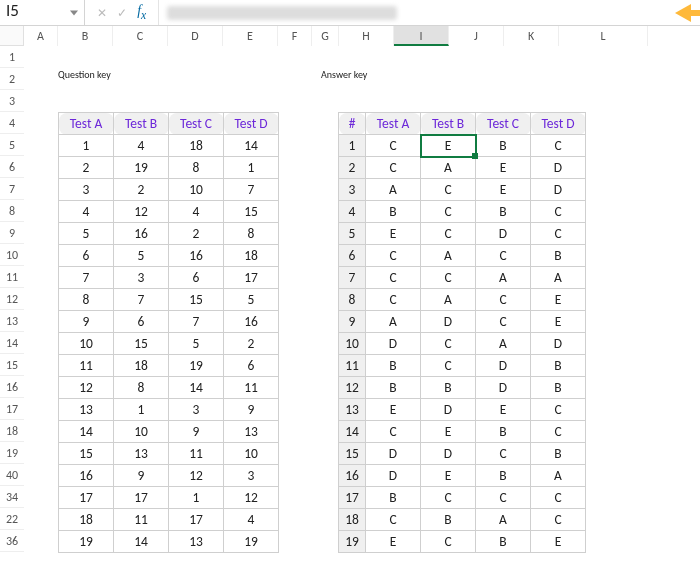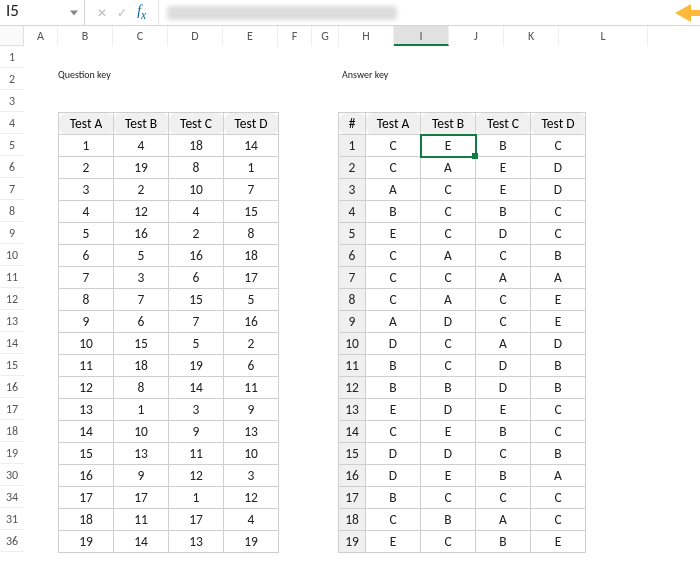--- a/index.html
+++ b/index.html
@@ -146,21 +146,21 @@
     table th, table td {
       border: 1px solid #cfcfcf;
       height: 22px;
       text-align: center;
       font-weight: normal;
       font-size: 13.5px;
       padding: 0;
     }
     table th {
       background: #f0f0f0;
-      color: #000000;
+      color: #6d28d9;
       border-radius: 8px;
     }
     .hash-col { background: #f0f0f0; }
     .col-w { width: 55px; }
     .col-hash { width: 27px; }
     .active-cell {
       outline: 2px solid #107c41;
       outline-offset: -1px;
       position: relative;
     }
@@ -227,29 +227,29 @@
       <div class="row-h">10</div>
       <div class="row-h">11</div>
       <div class="row-h">12</div>
       <div class="row-h">13</div>
       <div class="row-h">14</div>
       <div class="row-h">15</div>
       <div class="row-h">16</div>
       <div class="row-h">17</div>
       <div class="row-h">18</div>
       <div class="row-h">19</div>
-      <div class="row-h">30</div>
+      <div class="row-h">40</div>
       <div class="row-h">34</div>
-      <div class="row-h">31</div>
+      <div class="row-h">22</div>
       <div class="row-h">36</div>
     </div>
 
   <div class="sheet">
     <div class="section-title" style="left:34px;top:22px">Question key</div>
-    <div class="section-title" style="left:318px;top:22px">Answer key</div>
+    <div class="section-title" style="left:297px;top:22px">Answer key</div>
 
     <table id="qtable" style="left:34px;top:66px">
       <thead>
           <tr id="qhead">
             <th class="col-w">Test A</th>
             <th class="col-w">Test B</th>
             <th class="col-w">Test C</th>
             <th class="col-w">Test D</th>
           </tr>
         </thead>

